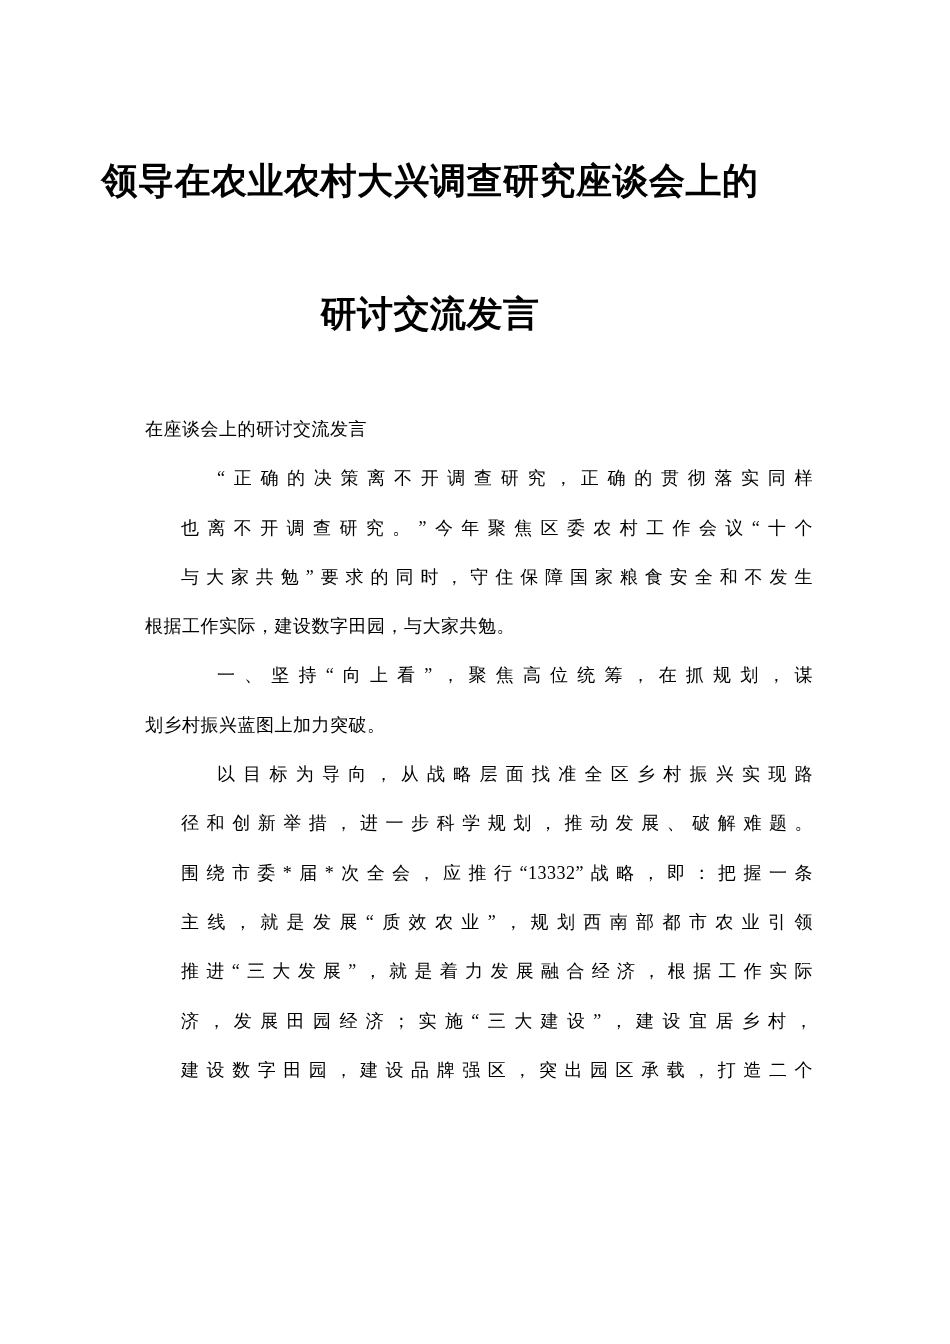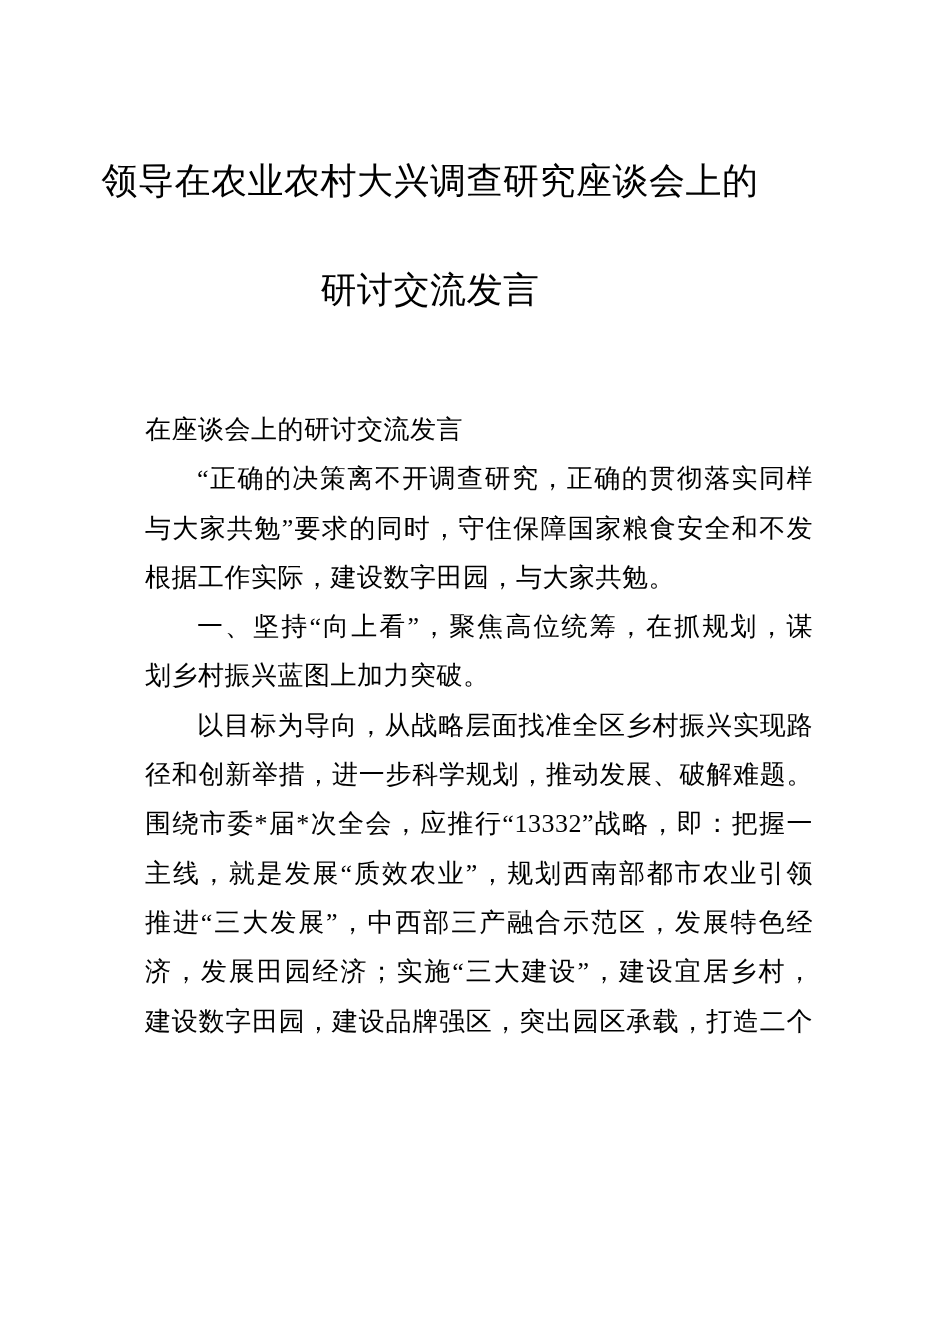--- a/index.html
+++ b/index.html
@@ -21,72 +21,74 @@
     top: 0;
     width: 950px;
     height: 1344px;
     background: #ffffff;
   }
   .doc-title-line {
     position: absolute;
     left: 0;
     width: 860px;
     text-align: center;
-    font-weight: 400;
+    font-weight: 700;
     font-size: 36px;
     line-height: 44px;
     letter-spacing: 0.5px;
     white-space: nowrap;
   }
   #title-line-1 { top: 159px; }
-  #title-line-2 { top: 268px; }
+  #title-line-2 { top: 292px; }
 
   .body-text {
     position: absolute;
     top: 405px;
     left: 145px;
     width: 668px;
   }
   .line {
     height: 49.3px;
     line-height: 49.3px;
-    font-size: 26px;
+    font-size: 18px;
     text-align: left;
     letter-spacing: 0.5px;
     white-space: nowrap;
   }
   .line.justify {
     white-space: normal;
     text-align: justify;
     text-align-last: justify;
     text-justify: inter-character;
     overflow: hidden;
+    margin-left: 36px;
   }
   .line.indent {
     text-indent: 2em;
   }
 </style>
 </head>
 <body>
 
 <div class="page">
 
   <div id="title-line-1" class="doc-title-line">领导在农业农村大兴调查研究座谈会上的</div>
 
   <div id="title-line-2" class="doc-title-line">研讨交流发言</div>
 
   <div class="body-text">
     <div class="line">在座谈会上的研讨交流发言</div>
     <div class="line indent justify">“正确的决策离不开调查研究，正确的贯彻落实同样</div>
+    <div class="line justify">也离不开调查研究。”今年聚焦区委农村工作会议“十个</div>
     <div class="line justify">与大家共勉”要求的同时，守住保障国家粮食安全和不发生</div>
     <div class="line">根据工作实际，建设数字田园，与大家共勉。</div>
     <div class="line indent justify">一、坚持“向上看”，聚焦高位统筹，在抓规划，谋</div>
     <div class="line">划乡村振兴蓝图上加力突破。</div>
     <div class="line indent justify">以目标为导向，从战略层面找准全区乡村振兴实现路</div>
     <div class="line justify">径和创新举措，进一步科学规划，推动发展、破解难题。</div>
     <div class="line justify">围绕市委*届*次全会，应推行“13332”战略，即：把握一条</div>
     <div class="line justify">主线，就是发展“质效农业”，规划西南部都市农业引领</div>
-    <div class="line justify">推进“三大发展”，中西部三产融合示范区，发展特色经</div>
+    <div class="line justify">推进“三大发展”，就是着力发展融合经济，根据工作实际</div>
     <div class="line justify">济，发展田园经济；实施“三大建设”，建设宜居乡村，</div>
     <div class="line justify">建设数字田园，建设品牌强区，突出园区承载，打造二个</div>
   </div>
 
 </div>
 
 </body></html>

